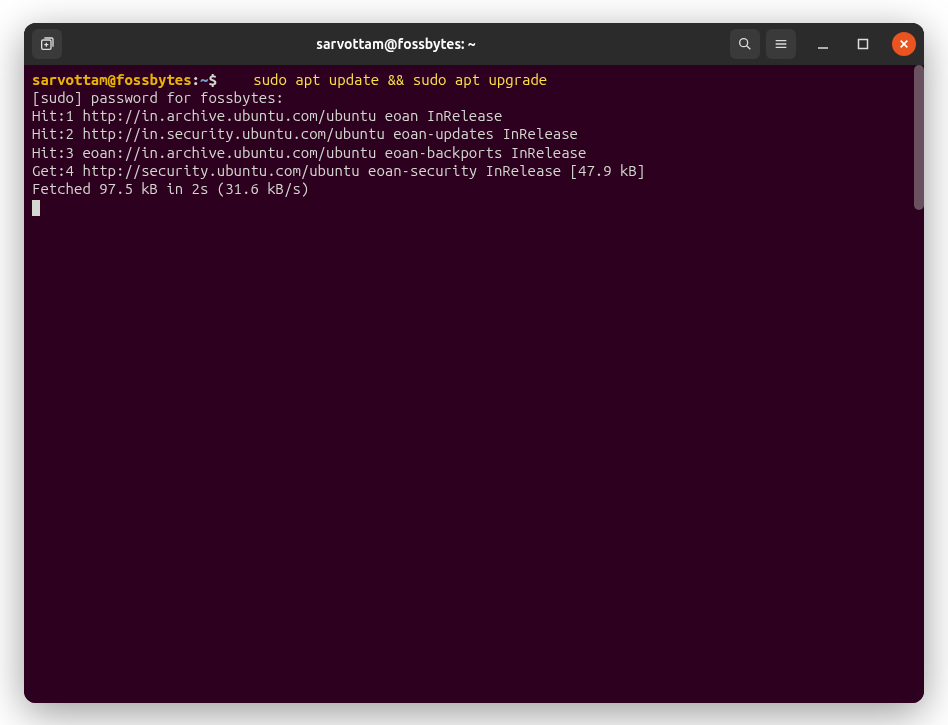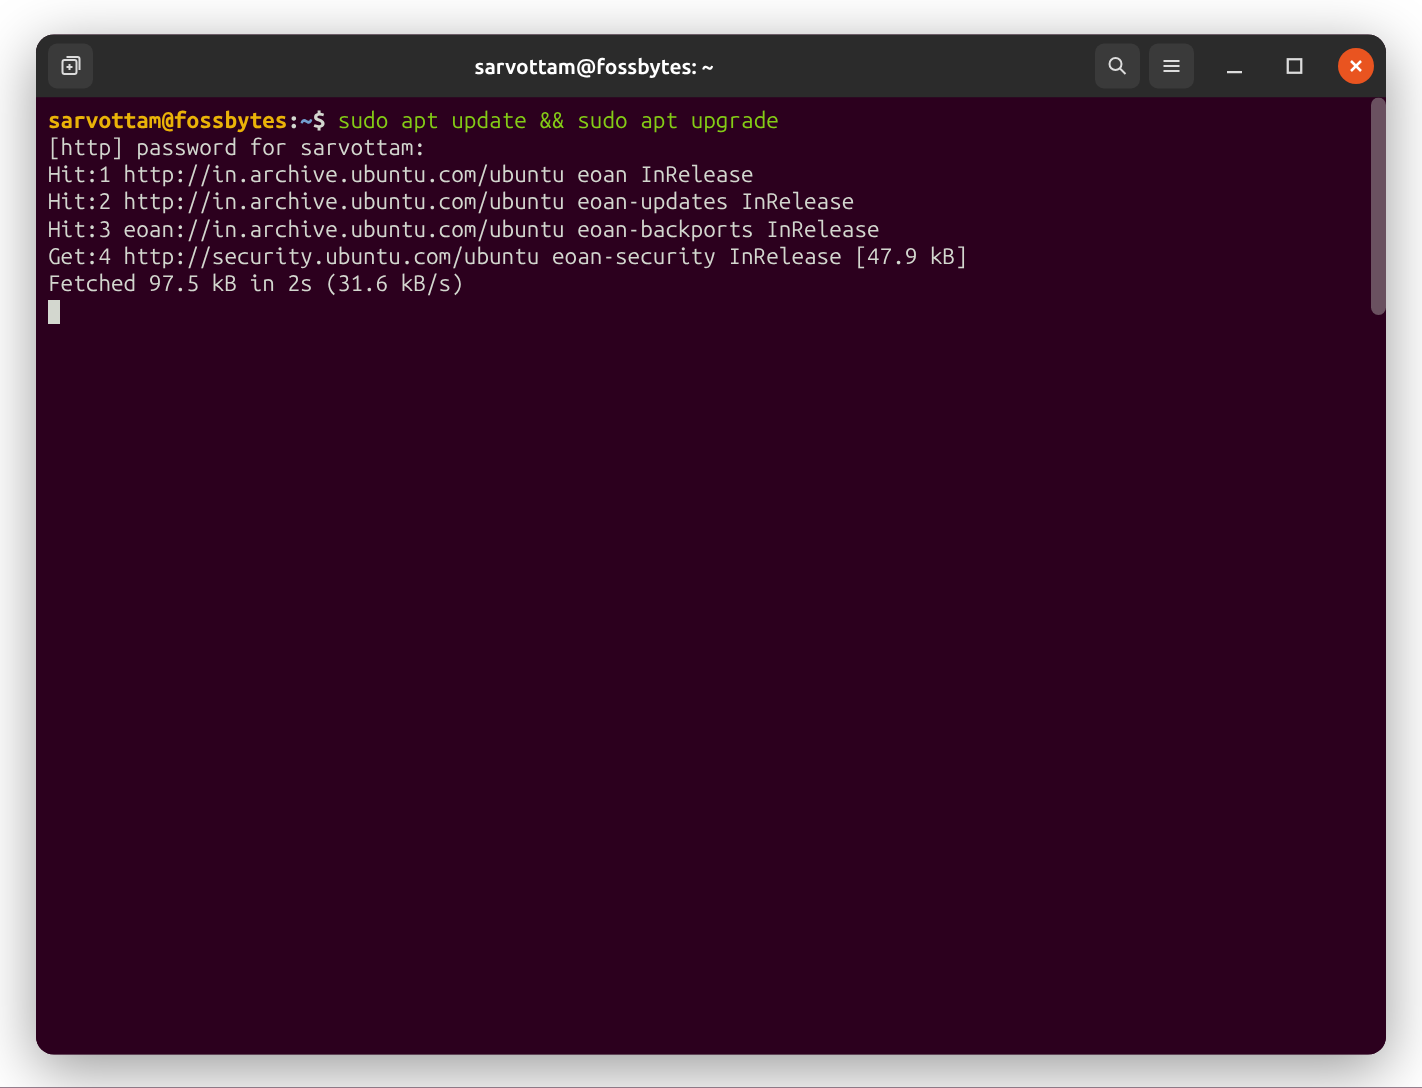--- a/index.html
+++ b/index.html
@@ -144,21 +144,22 @@
       color: #d3d7cf;
       font-weight: bold;
     }
     
     .prompt-dollar {
       color: #d3d7cf;
       font-weight: bold;
     }
     
     .command {
-      color: #84cc16;
+      color: #fde047;
+      margin-left: 28px;
     }
     
     .output-line {
       color: #d3d7cf;
     }
     
     .cursor-block {
       display: inline-block;
       width: 8px;
       height: 16px;
@@ -225,23 +226,23 @@
         <svg viewBox="0 0 12 12" fill="none" stroke-width="2">
           <line x1="2" y1="2" x2="10" y2="10"></line>
           <line x1="10" y1="2" x2="2" y2="10"></line>
         </svg>
       </div>
     </div>
   </div>
 
   <div class="terminal-body">
     <div class="terminal-content"><span class="prompt-user">sarvottam@fossbytes</span><span class="prompt-colon">:</span><span class="prompt-path">~</span><span class="prompt-dollar">$</span> <span class="command">sudo apt update &amp;&amp; sudo apt upgrade</span>
-<span class="output-line">[http] password for sarvottam:</span>
+<span class="output-line">[sudo] password for fossbytes:</span>
 <span class="output-line">Hit:1 http://in.archive.ubuntu.com/ubuntu eoan InRelease</span>
-<span class="output-line">Hit:2 http://in.archive.ubuntu.com/ubuntu eoan-updates InRelease</span>
+<span class="output-line">Hit:2 http://in.security.ubuntu.com/ubuntu eoan-updates InRelease</span>
 <span class="output-line">Hit:3 eoan://in.archive.ubuntu.com/ubuntu eoan-backports InRelease</span>
 <span class="output-line">Get:4 http://security.ubuntu.com/ubuntu eoan-security InRelease [47.9 kB]</span>
 <span class="output-line">Fetched 97.5 kB in 2s (31.6 kB/s)</span>
 <span class="cursor-block"></span></div>
     <div class="scrollbar"></div>
   </div>
 
 </div>
 
 </body></html>

